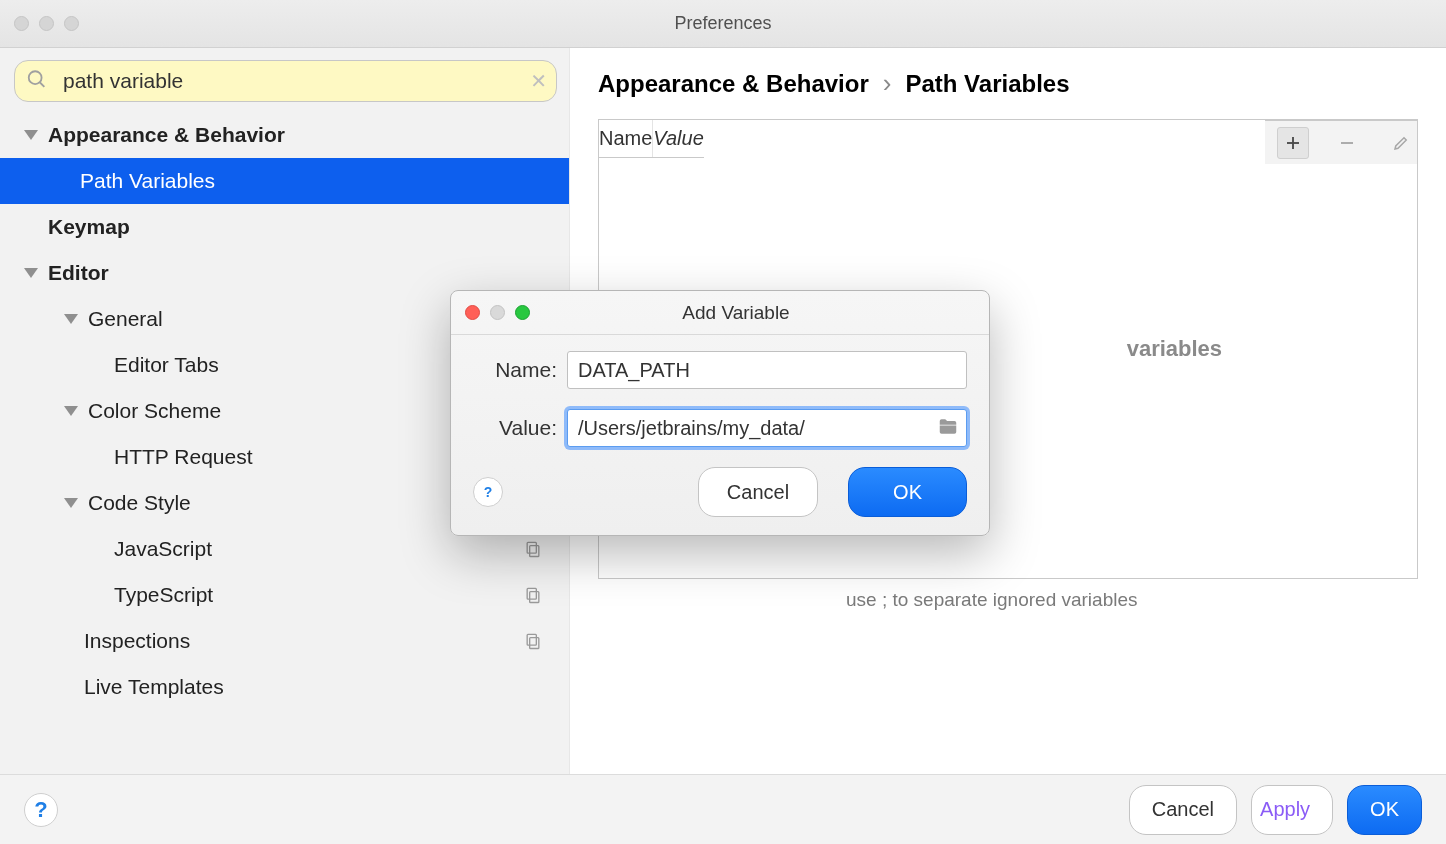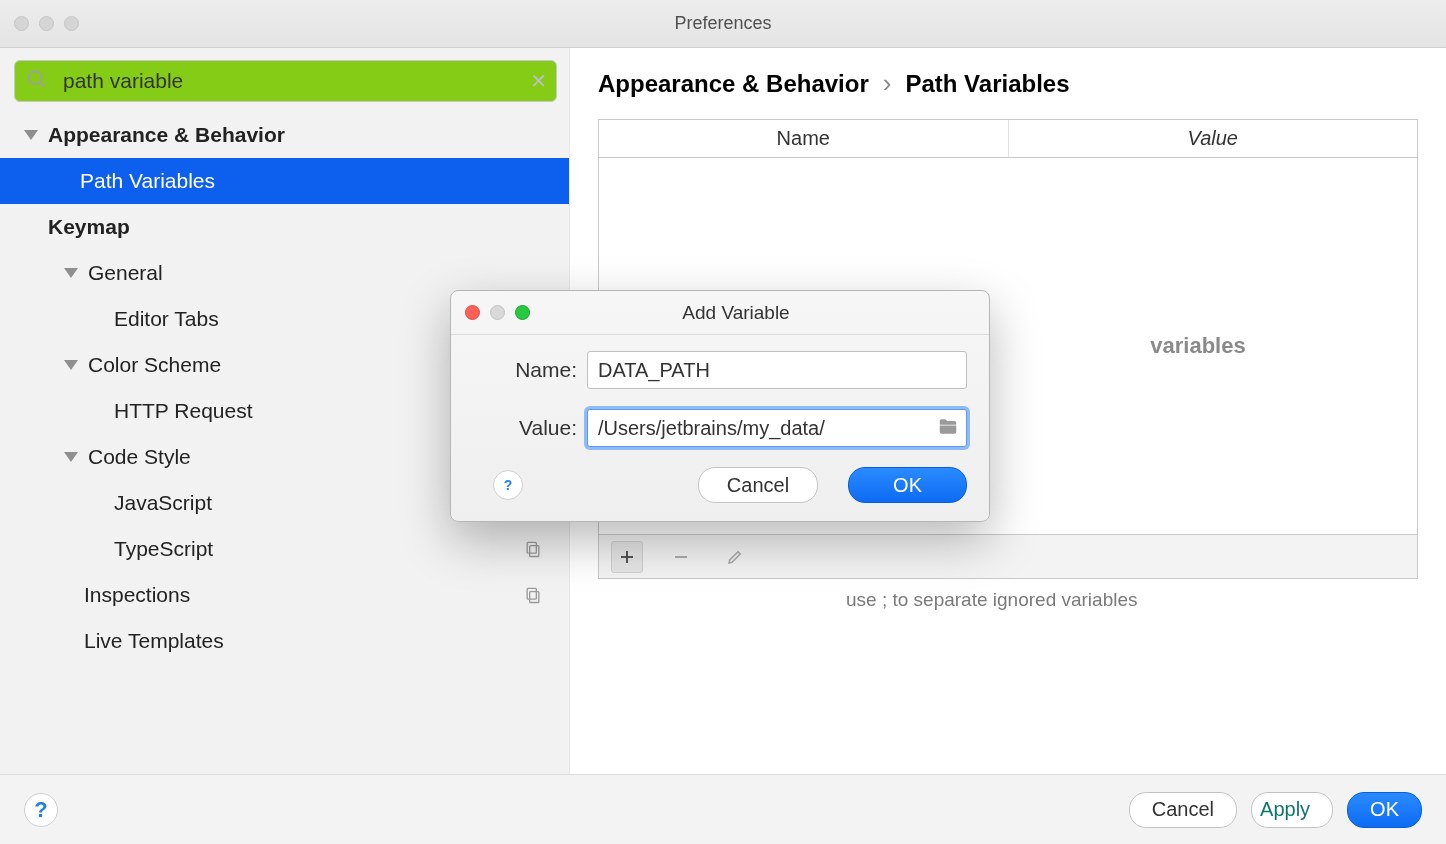--- a/index.html
+++ b/index.html
@@ -25,22 +25,22 @@
 .traffic-lights { display:flex; gap:10px; margin-left:14px; }
 .tl { width:15px; height:15px; border-radius:50%; background:#d5d5d5; border:1px solid #c5c5c5; }
 .window-title { position:absolute; left:0; right:0; text-align:center; font-size:18px; color:#505050; }
 
 .main-area { display:flex; height:calc(100% - 48px - 70px); }
 
 
 .sidebar { width:570px; background:#f2f2f2; border-right:1px solid #e7e7e7; padding:12px 12px 0 14px; }
 .search-wrap { position:relative; margin-bottom:10px; }
 .search-input {
-  width:100%; height:42px; border:1px solid #c7c7c7; border-radius:6px;
-  padding:0 40px 0 48px; font-size:21px; color:#333; outline:none; background:#84cc16;
+  width:100%; height:42px; border:1px solid #c7c7c7; border-radius:14px;
+  padding:0 40px 0 48px; font-size:21px; color:#333; outline:none; background:#fef9c3;
 }
 .search-icon { position:absolute; left:12px; top:50%; transform:translateY(-50%); color:#a0a0a0; }
 .search-clear { position:absolute; right:10px; top:50%; transform:translateY(-50%); color:#bfbfbf; cursor:pointer; font-size:20px; }
 
 .tree { margin-top:6px; font-size:21px; color:#222; }
 .tree-row { display:flex; align-items:center; height:46px; padding-left:10px; padding-right:4px; position:relative; }
 .tree-row.bold { font-weight:600; }
 .tree-row.selected { background:#0d5fee; color:#fff; margin-left:-14px; margin-right:-12px; padding-left:24px; }
 .tree-row.selected .label-pad { padding-left:56px; }
 .disclosure {
@@ -54,59 +54,59 @@
 .page-copy-icon {
   position:absolute; right:14px; top:50%; transform:translateY(-50%);
   width:20px; height:20px; color:#9a9a9a;
 }
 
 
 .content { flex:1; padding:20px 28px; position:relative; }
 .breadcrumb { font-size:24px; font-weight:700; display:flex; align-items:center; gap:14px; margin-bottom:20px; }
 .bc-sep { color:#8a8a8a; font-weight:400; font-size:26px; }
 
-.table-box { border:1px solid #c9c9c9; height:460px; display:flex; flex-direction:column; position:relative; }
+.table-box { border:1px solid #c9c9c9; height:460px; display:flex; flex-direction:row; position:relative; }
 .table-head { display:flex; height:38px; border-bottom:1px solid #c9c9c9; font-size:20px; color:#333; }
 .th { flex:1; display:flex; align-items:center; justify-content:center; border-right:1px solid #e4e4e4; }
 .th:last-child { border-right:none;font-style:italic; }
 .table-body { flex:1; display:flex; align-items:center; justify-content:center; color:#8a8a8a; font-size:22px; position:relative;font-weight:bold; }
 
 .table-toolbar { height:44px; display:flex; align-items:center; gap:22px; padding-left:12px; border-top:1px solid #c9c9c9; background:#f3f3f3; }
 .tbtn { width:32px; height:32px; display:flex; align-items:center; justify-content:center; color:#6b6b6b; cursor:pointer; }
 .tbtn.primary { background:#e5e5e5; border:1px solid #cfcfcf; border-radius:3px; color:#4b4b4b; }
 .tbtn.disabled { opacity:.55; }
 
 .ignored-row { display:flex; align-items:center; margin-top:18px; gap:18px; }
 .ignored-label { font-size:22px; color:#333; }
 .ignored-input { flex:1; height:38px; border:1px solid #c9c9c9; border-radius:3px; padding:0 8px; font-size:18px; }
 .ignored-hint { font-size:19px; color:#7a7a7a; margin-top:10px; margin-left:248px; }
 
 
 .footer { position:absolute; bottom:0; left:0; right:0; height:70px; background:#f3f3f3; border-top:1px solid #dcdcdc; display:flex; align-items:center; padding:0 24px; }
 .help-btn { width:34px; height:34px; border:1px solid #cfcfcf; border-radius:50%; background:#fff; color:#1f7fe6; font-weight:700; font-size:22px; display:flex; align-items:center; justify-content:center; }
 .footer-spacer { flex:1; }
-.btn { height:36px; border-radius:17px; font-size:20px; padding:0 22px; border:1px solid #c4c4c4; background:#fff; color:#333; cursor:pointer; }
+.btn { height:50px; border-radius:17px; font-size:20px; padding:0 22px; border:1px solid #c4c4c4; background:#fff; color:#333; cursor:pointer; }
 .btn + .btn { margin-left:14px; }
 .btn.primary { background:linear-gradient(#2a8bff,#0d6bf2); border:1px solid #0a5dd8; color:#fff; }
-.btn.disabled { color:#0f766e;padding-left:8px; }
+.btn.disabled { color:#8b5cf6;padding-left:8px; }
 
 
 .modal {
   position:absolute; left:450px; top:290px; width:540px; border:1px solid #b6b6b6;
   border-radius:8px; background:linear-gradient(#f6f6f6,#efefef); box-shadow:0 18px 50px rgba(0,0,0,.28);
 }
 .modal-title { height:44px; display:flex; align-items:center; position:relative; border-bottom:1px solid #d9d9d9; }
 .modal-traffic { display:flex; gap:10px; margin-left:14px; }
 .mtl { width:15px;height:15px;border-radius:50%; }
 .mtl.red{background:#ff5f57;border:1px solid #e14b44;}
 .mtl.yellow{background:#d9d9d9;border:1px solid #c3c3c3;}
 .mtl.green{background:#28c840;border:1px solid #1ba232;}
 .modal-title-text { position:absolute; left:0; right:0; text-align:center; font-size:19px; color:#333;margin-left:32px; }
 
-.modal-body { padding:16px 22px 18px 22px;margin-left:20px; }
+.modal-body { padding:16px 22px 18px 22px; }
 .form-row { display:flex; align-items:center; margin-bottom:20px; }
 .form-label { width:94px; font-size:21px; color:#333; text-align:right; padding-right:10px; }
 .form-input-wrap { flex:1; position:relative; }
 .form-input { width:100%; height:38px; border:1px solid #c0c0c0; border-radius:3px; font-size:20px; padding:0 10px; background:#fff; color:#333; }
 .form-input.focus-ring { box-shadow:0 0 0 3px rgba(60,140,255,.55); border-color:#5b9cf0; }
 .folder-icon { position:absolute; right:8px; top:50%; transform:translateY(-50%); color:#9a9a9a; }
 
 .modal-footer { display:flex; align-items:center; gap:16px; }
 .modal-help { width:30px;height:30px;border:1px solid #cfcfcf;border-radius:50%;background:#fff;color:#1f7fe6;display:flex;align-items:center;justify-content:center;font-weight:700; }
 .modal-spacer { flex:1; }
@@ -141,20 +141,24 @@
       <div class="tree-row bold">
         <span class="disclosure"></span>
         <span>Appearance &amp; Behavior</span>
       </div>
       <div class="tree-row selected">
         <span class="label-pad">Path Variables</span>
       </div>
       <div class="tree-row bold indent1" style="padding-left:34px;">
         <span>Keymap</span>
       </div>
+      <div class="tree-row bold">
+        <span class="disclosure"></span>
+        <span>Editor</span>
+      </div>
       <div class="tree-row indent1" style="padding-left:50px;">
         <span class="disclosure"></span>
         <span>General</span>
       </div>
       <div class="tree-row indent3">
         <span>Editor Tabs</span>
       </div>
       <div class="tree-row indent1" style="padding-left:50px;">
         <span class="disclosure"></span>
         <span>Color Scheme</span>

